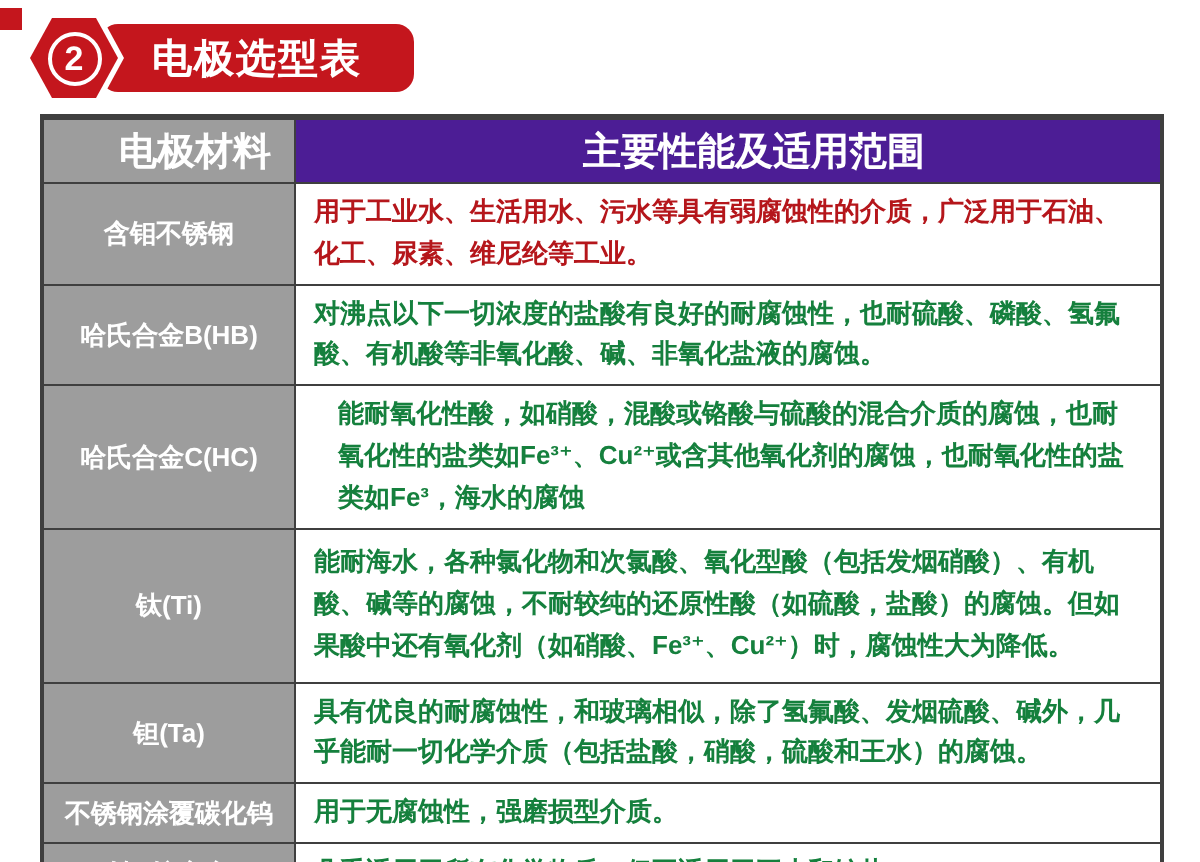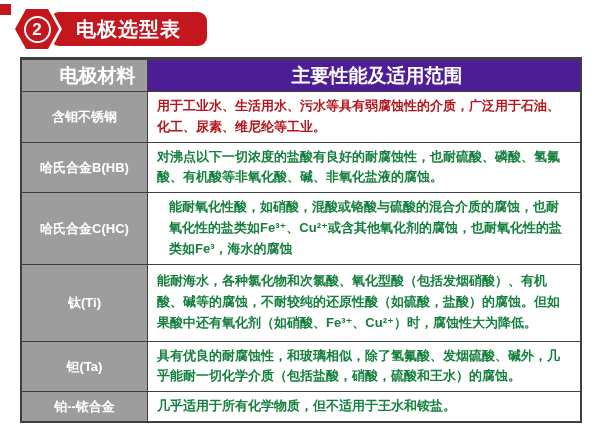--- a/index.html
+++ b/index.html
@@ -117,20 +117,29 @@
     <div class="row r5">
       <div class="cell-mat">
         <span class="mat-name">钽</span>
         <span class="mat-code">(Ta)</span>
       </div>
       <div class="cell-desc">
         <span>具有优良的耐腐蚀性，和玻璃相似，除了氢氟酸、发烟硫酸、碱外，几乎能耐一切化学介质（包括盐酸，硝酸，硫酸和王水）的腐蚀。</span>
       </div>
     </div>
 
+    <div class="row r6">
+      <div class="cell-mat">
+        <span class="mat-name">不锈钢涂覆碳化钨</span>
+
+      </div>
+      <div class="cell-desc">
+        <span>用于无腐蚀性，强磨损型介质。</span>
+      </div>
+    </div>
 
     <div class="row r7">
       <div class="cell-mat">
         <span class="mat-name">铂--铱合金</span>
 
       </div>
       <div class="cell-desc">
         <span>几乎适用于所有化学物质，但不适用于王水和铵盐。</span>
       </div>
     </div>

